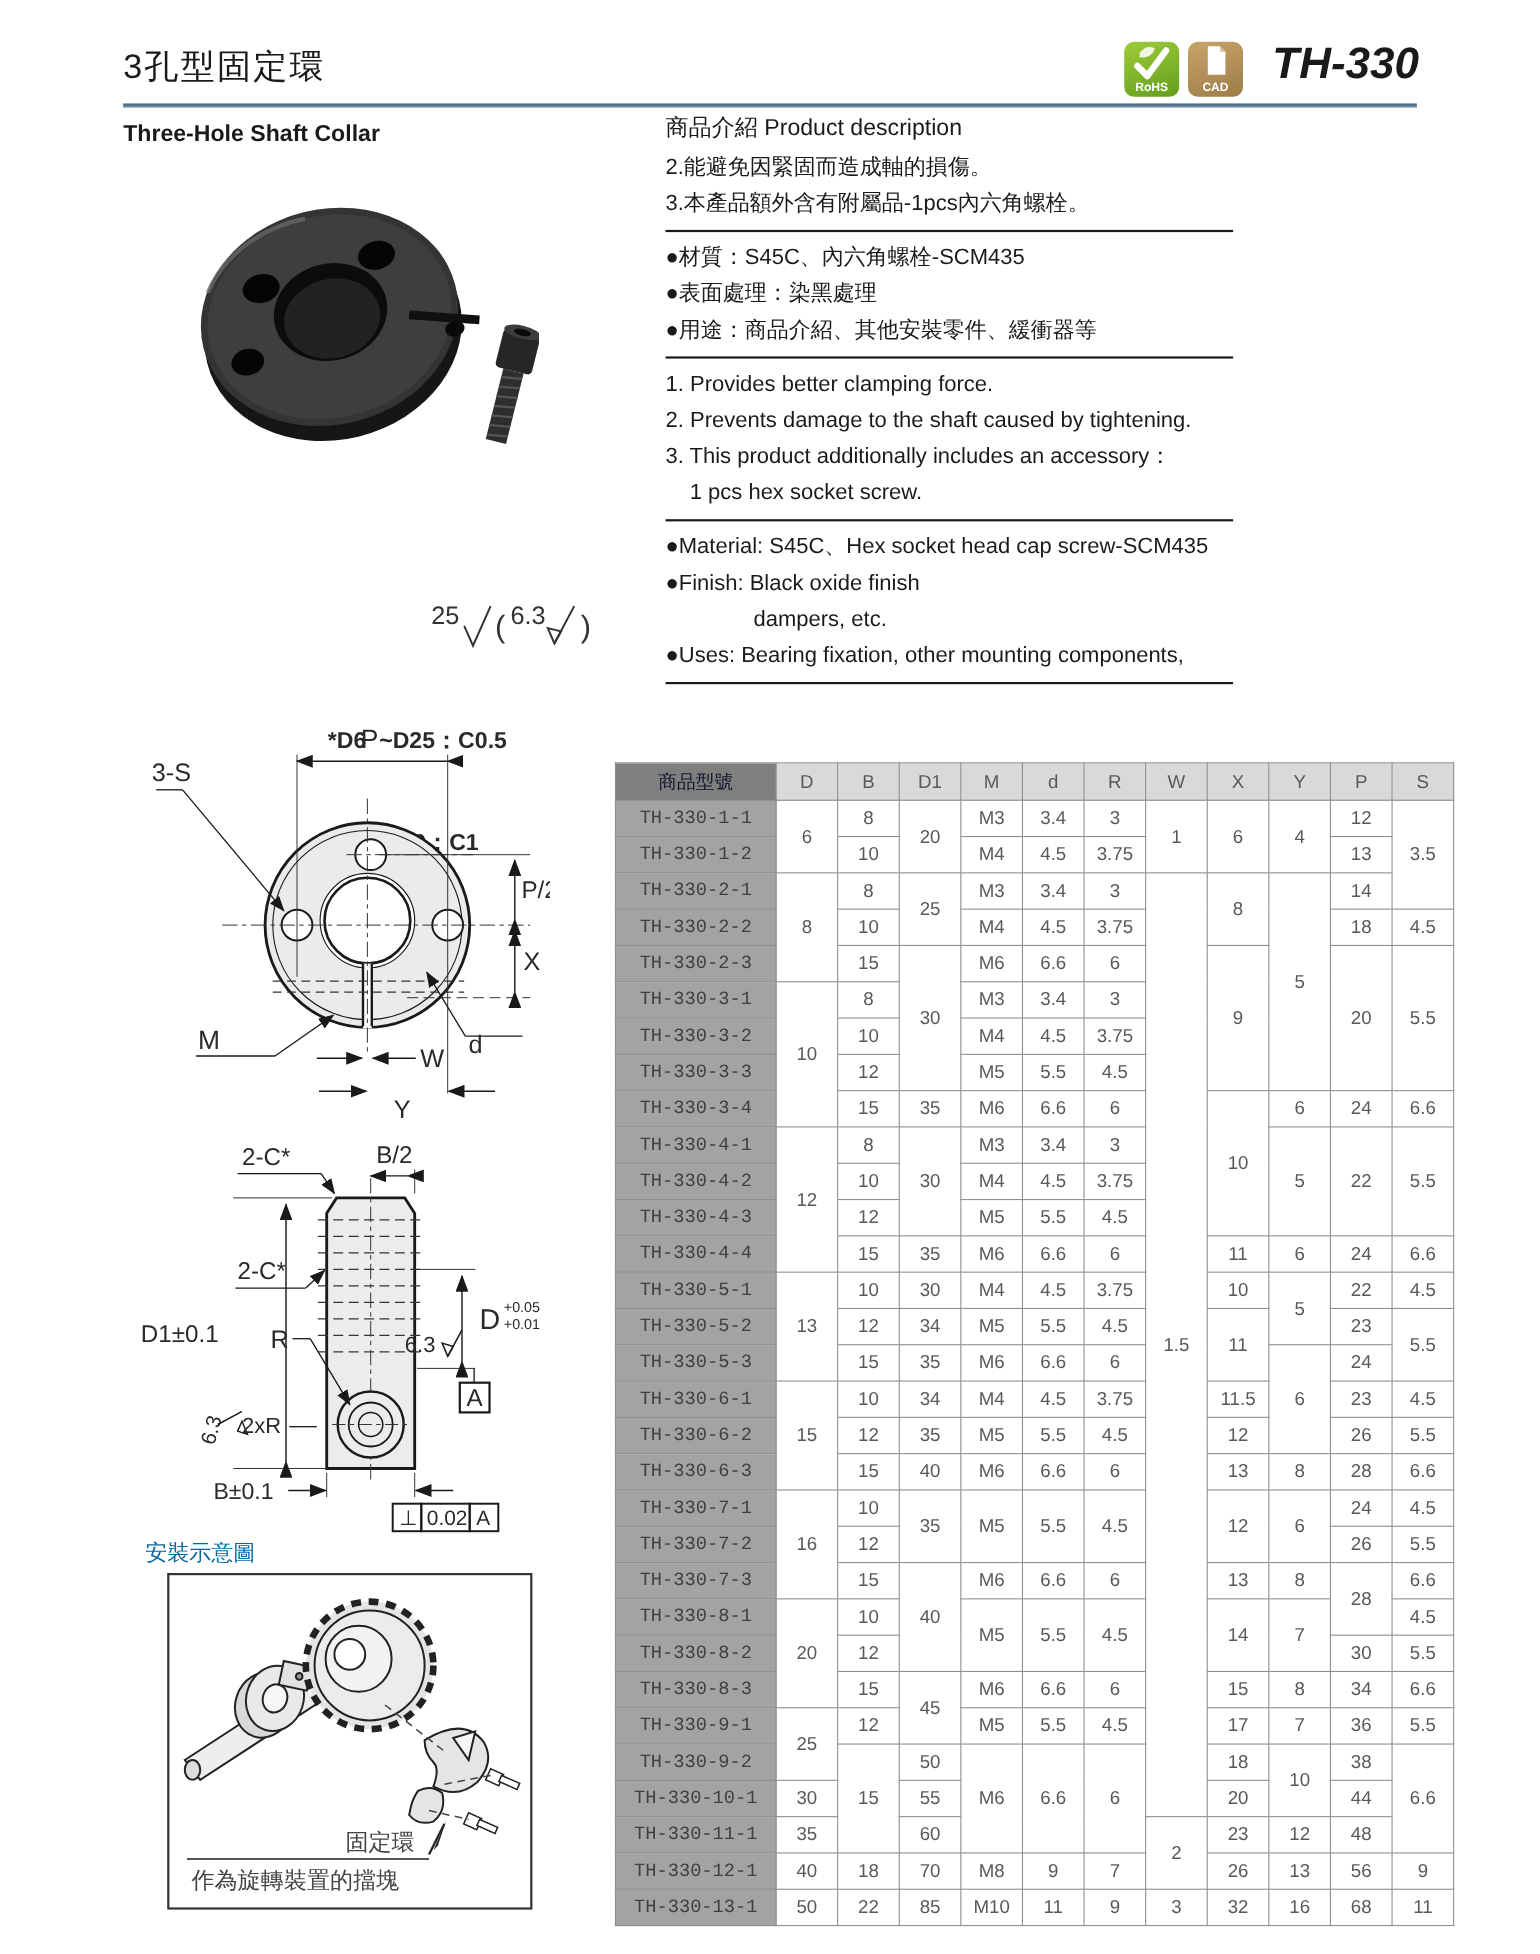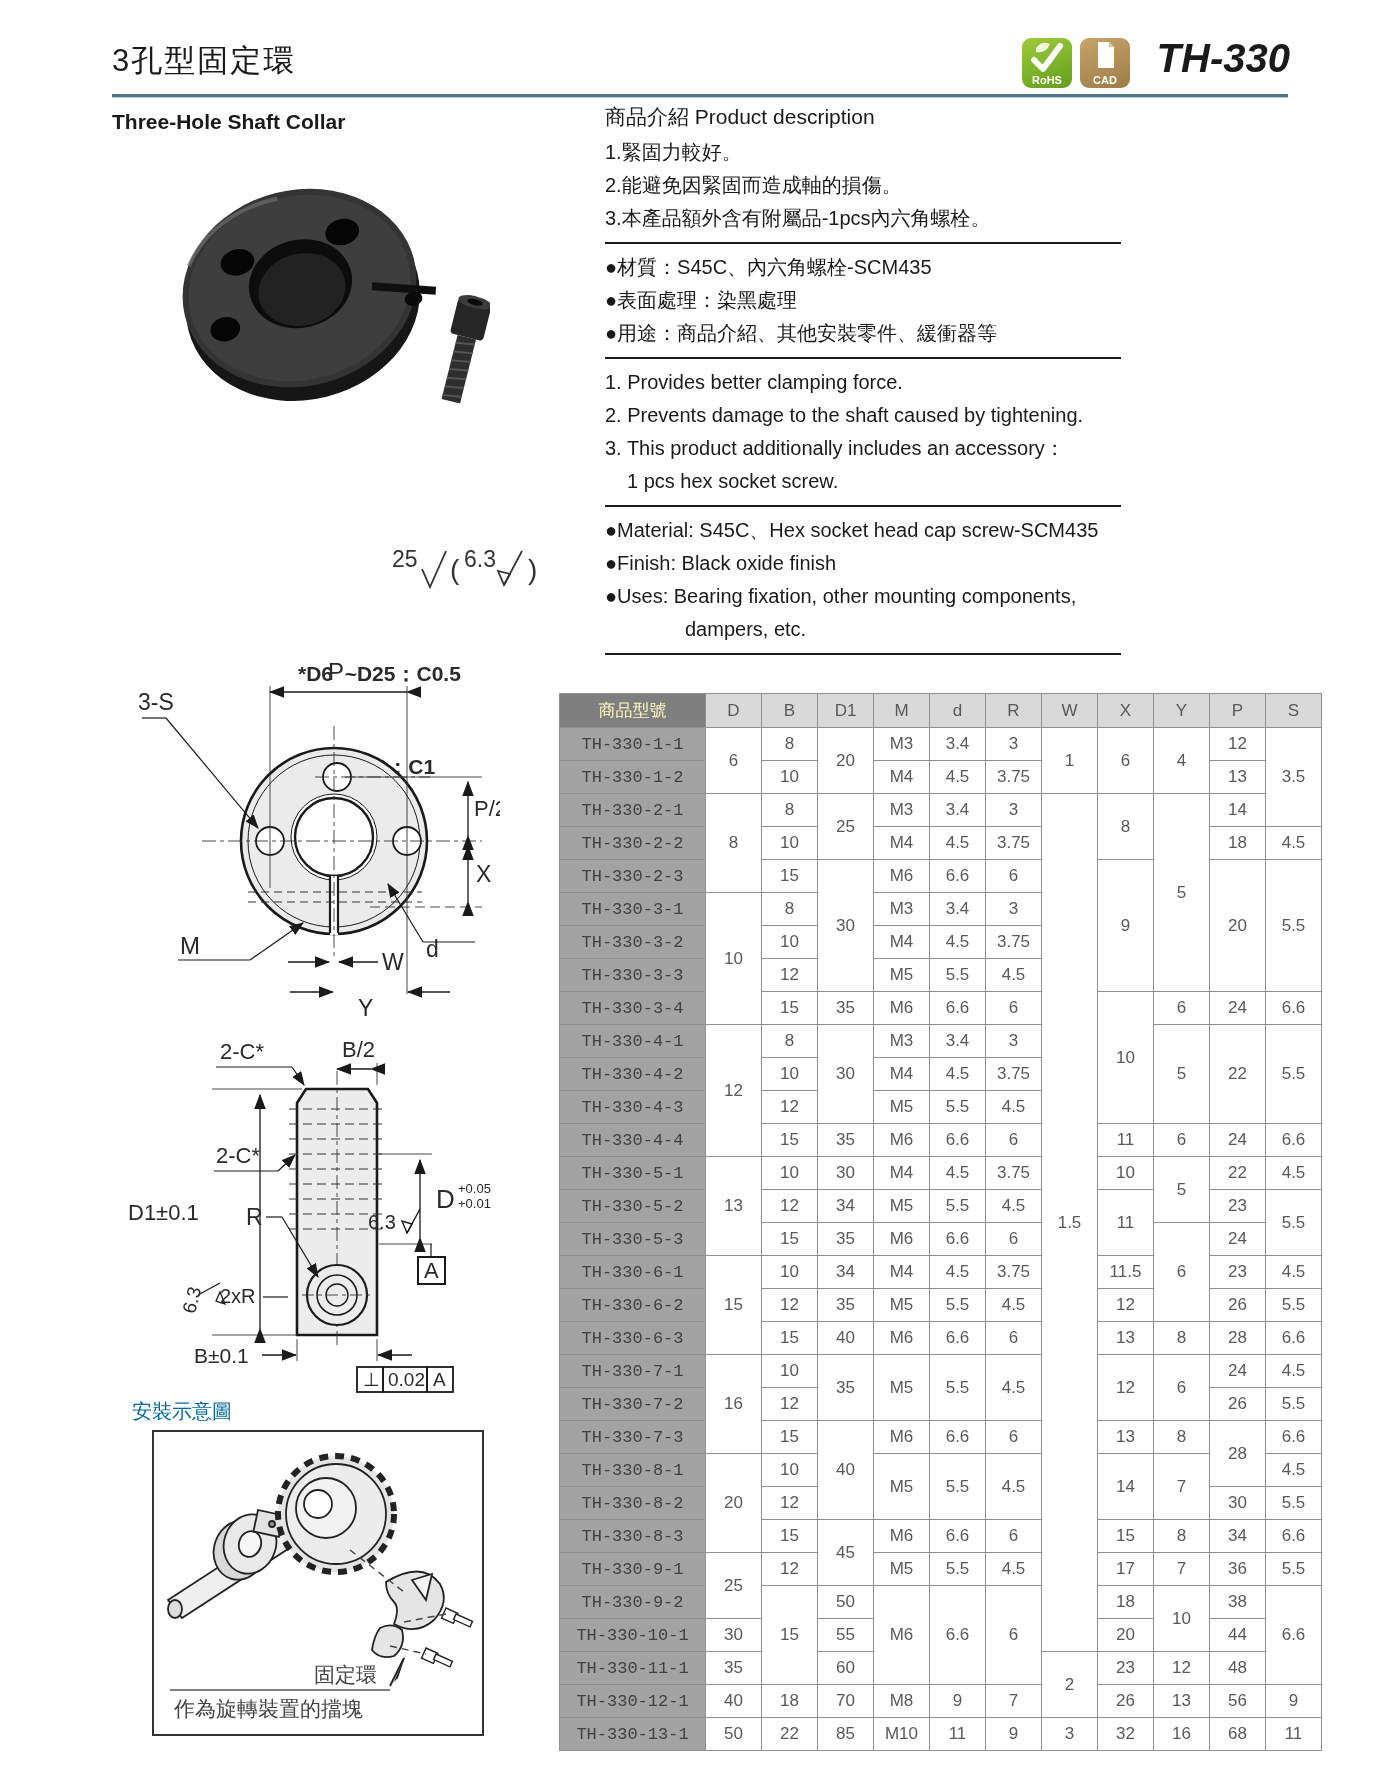--- a/index.html
+++ b/index.html
@@ -31,21 +31,21 @@
   
   .inst-title{left:132px;top:1398px;font-size:20px;color:#0369a1;}
   .inst-box{left:152px;top:1430px;width:328px;height:302px;border:2px solid #333;}
 
   
   .spec{left:559px;top:693px;}
   table{border-collapse:collapse;table-layout:fixed;}
   th,td{border:1px solid #8f8f8f;text-align:center;vertical-align:middle;
         font-size:17px;padding:0;height:32px;color:#595959;font-weight:normal;}
   thead th{height:33px;background:#d9d9d9;}
-  th.mhead{background:#7f7f7f;color:#fef9c3;}
+  th.mhead{background:#7f7f7f;color:#0f172a;}
   td.mcell{background:#a3a3a3;color:#404040;font-family:Liberation Mono, monospace;}
 
   svg text{font-family:"Liberation Sans","DejaVu Sans",sans-serif;}
 </style>
 </head>
 <body>
 
 <div id="page">
 
   <div class="abs title-zh">3孔型固定環</div>
@@ -63,37 +63,36 @@
     <svg width="50" height="36" viewBox="0 0 50 36">
       <path d="M18 4 H29 L34 9 V30 H18 Z" fill="#ffffff"></path>
       <path d="M29 4 L29 9 L34 9 Z" fill="#d9c49d"></path>
     </svg>
     <div class="blabel">CAD</div>
   </div>
   <div class="abs part-no">TH-330</div>
 
   <div class="abs desc">
     <div class="head">商品介紹 Product description</div>
-    <div class="line">1.緊固力較好。</div>
     <div class="line">2.能避免因緊固而造成軸的損傷。</div>
     <div class="line">3.本產品額外含有附屬品-1pcs內六角螺栓。</div>
     <hr>
     <div class="line">●材質：S45C、內六角螺栓-SCM435</div>
     <div class="line">●表面處理：染黑處理</div>
     <div class="line">●用途：商品介紹、其他安裝零件、緩衝器等</div>
     <hr>
     <div class="line">1. Provides better clamping force.</div>
     <div class="line">2. Prevents damage to the shaft caused by tightening.</div>
     <div class="line">3. This product additionally includes an accessory：</div>
     <div class="line ind1">1 pcs hex socket screw.</div>
     <hr>
     <div class="line">●Material: S45C、Hex socket head cap screw-SCM435</div>
     <div class="line">●Finish: Black oxide finish</div>
+    <div class="line ind2">dampers, etc.</div>
     <div class="line">●Uses: Bearing fixation, other mounting components,</div>
-    <div class="line ind2">dampers, etc.</div>
     <hr>
   </div>
 
   <svg class="abs" style="left:150px;top:150px;" width="340" height="320" viewBox="0 0 340 320">
     <g transform="rotate(-14 150 140)">
       <ellipse cx="150" cy="152" rx="118" ry="98" fill="#161616"></ellipse>
       <ellipse cx="150" cy="138" rx="118" ry="98" fill="#343434"></ellipse>
       <ellipse cx="150" cy="138" rx="112" ry="92" fill="#3e3e3e"></ellipse>
       <ellipse cx="152" cy="134" rx="52" ry="44" fill="#0c0c0c"></ellipse>
       <ellipse cx="152" cy="140" rx="44" ry="36" fill="#222222"></ellipse>

